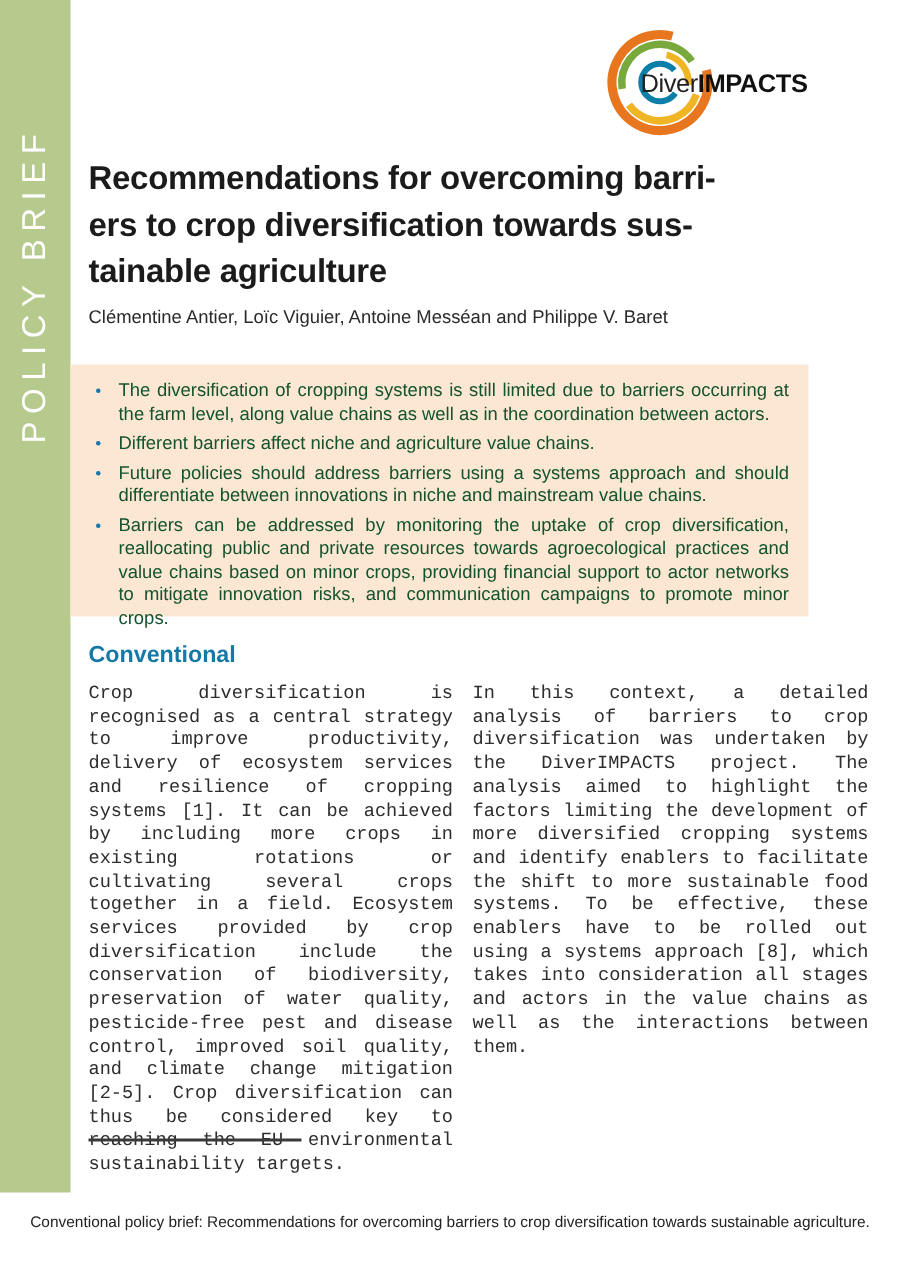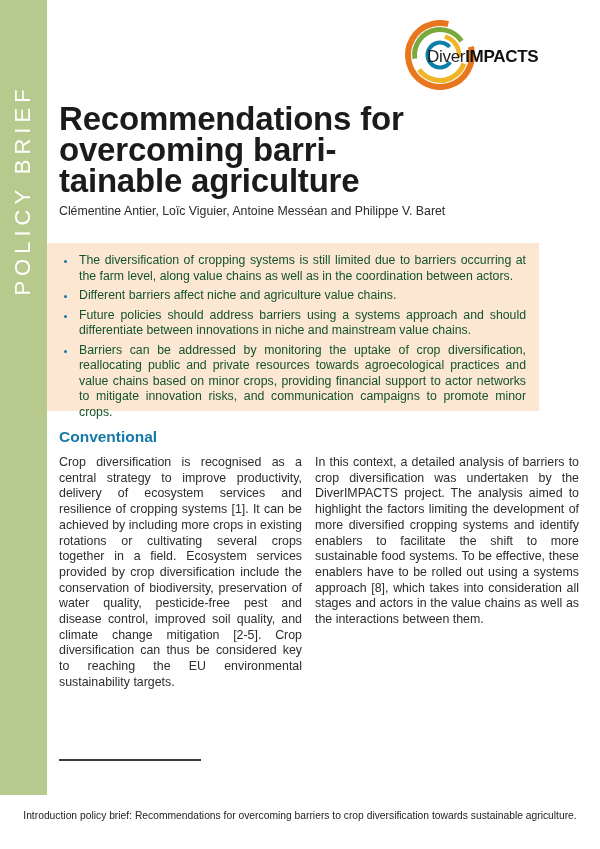--- a/index.html
+++ b/index.html
@@ -12,21 +12,21 @@
   }
   .sidebar-label{
     position:absolute;left:-107px;top:170px;width:260px;height:40px;
     transform:rotate(-90deg);
     text-align:center;color:#ffffff;font-size:22px;letter-spacing:5px;
     line-height:40px;white-space:nowrap;
   }
   .logo{position:absolute;left:398px;top:13px;width:165px;height:84px;}
   .title{
     position:absolute;left:59px;top:103px;width:527px;
-    font-size:33px;font-weight:700;line-height:31px;color:#1b1b1b;
+    font-size:22px;font-weight:700;line-height:31px;color:#1b1b1b;
     letter-spacing:-0.2px;
   }
   .authors{
     position:absolute;left:59px;top:204px;width:520px;
     font-size:12.3px;font-weight:400;color:#2a2a2a;
   }
   .keybox{
     position:absolute;left:47px;top:243px;width:492px;height:168px;
     background:#fbe7d2;box-sizing:border-box;padding:10px 13px 8px 13px;
   }
@@ -35,21 +35,21 @@
     font-size:12.3px;line-height:15.5px;color:#14532d;text-align:justify;
     margin:0 0 4px 0;padding-left:2px;
   }
   .keybox li::marker{color:#1c75a8;font-size:11px;}
   .intro-heading{
     position:absolute;left:59px;top:428px;
     font-size:15.5px;font-weight:700;color:#1579a7;
   }
   .col{position:absolute;top:455px;font-size:12.4px;line-height:15.7px;
     color:#2d2d2d;text-align:justify;}
-  .col p{margin:0 0 9px 0;}
+  .col p{margin:0 0 9px 0;font-family:Liberation Mono, monospace;}
   .col-left{left:59px;width:243px;}
   .col-right{left:315px;width:264px;}
   .fn-rule{position:absolute;left:59px;top:759px;width:142px;height:0;
     border-top:2px solid #3a3a3a;}
   .footnote{
     position:absolute;left:59px;top:764px;width:524px;
     font-size:10.3px;line-height:13.5px;color:#333333;
   }
   .footer{
     position:absolute;left:0;top:810px;width:600px;text-align:center;
@@ -76,20 +76,21 @@
     <circle cx="42" cy="42" r="19" fill="none" stroke="#f0b525" stroke-width="4.5" pathLength="360" stroke-dasharray="80 280" transform="rotate(285 42 42)"></circle>
 
     <circle cx="42" cy="42" r="12.5" fill="none" stroke="#0b7fa8" stroke-width="4" pathLength="360" stroke-dasharray="285 75" transform="rotate(35 42 42)"></circle>
     <text x="29" y="48.5" font-size="17" letter-spacing="-0.3" fill="#222222" font-family="Liberation Sans, sans-serif">
       <tspan>Diver</tspan><tspan font-weight="bold" fill="#111111">IMPACTS</tspan>
     </text>
   </svg>
 
   <div class="title">
     <div>Recommendations for overcoming barri-</div>
+    <div>ers to crop diversification towards sus-</div>
     <div>tainable agriculture</div>
   </div>
 
   <div class="authors">Clémentine Antier, Loïc Viguier, Antoine Messéan and Philippe V. Baret</div>
 
   <div class="keybox">
     <ul>
       <li>The diversification of cropping systems is still limited due to barriers occurring at the farm level, along value chains as well as in the coordination between actors.</li>
       <li>Different barriers affect niche and agriculture value chains.</li>
       <li>Future policies should address barriers using a systems approach and should differentiate between innovations in niche and mainstream value chains.</li>
@@ -101,15 +102,15 @@
 
   <div class="col col-left">
     <p>Crop diversification is recognised as a central strategy to improve productivity, delivery of ecosystem services and resilience of cropping systems [1]. It can be achieved by including more crops in existing rotations or cultivating several crops together in a field. Ecosystem services provided by crop diversification include the conservation of biodiversity, preservation of water quality, pesticide-free pest and disease control, improved soil quality, and climate change mitigation [2-5]. Crop diversification can thus be considered key to reaching the EU environmental sustainability targets.</p>
   </div>
   <div class="col col-right">
     <p>In this context, a detailed analysis of barriers to crop diversification was undertaken by the DiverIMPACTS project. The analysis aimed to highlight the factors limiting the development of more diversified cropping systems and identify enablers to facilitate the shift to more sustainable food systems. To be effective, these enablers have to be rolled out using a systems approach [8], which takes into consideration all stages and actors in the value chains as well as the interactions between them.</p>
   </div>
 
   <div class="fn-rule"></div>
 
-  <div class="footer">Introduction policy brief: Recommendations for overcoming barriers to crop diversification towards sustainable agriculture.</div>
+  <div class="footer">Conventional policy brief: Recommendations for overcoming barriers to crop diversification towards sustainable agriculture.</div>
 
 </div>
 
 </body></html>

